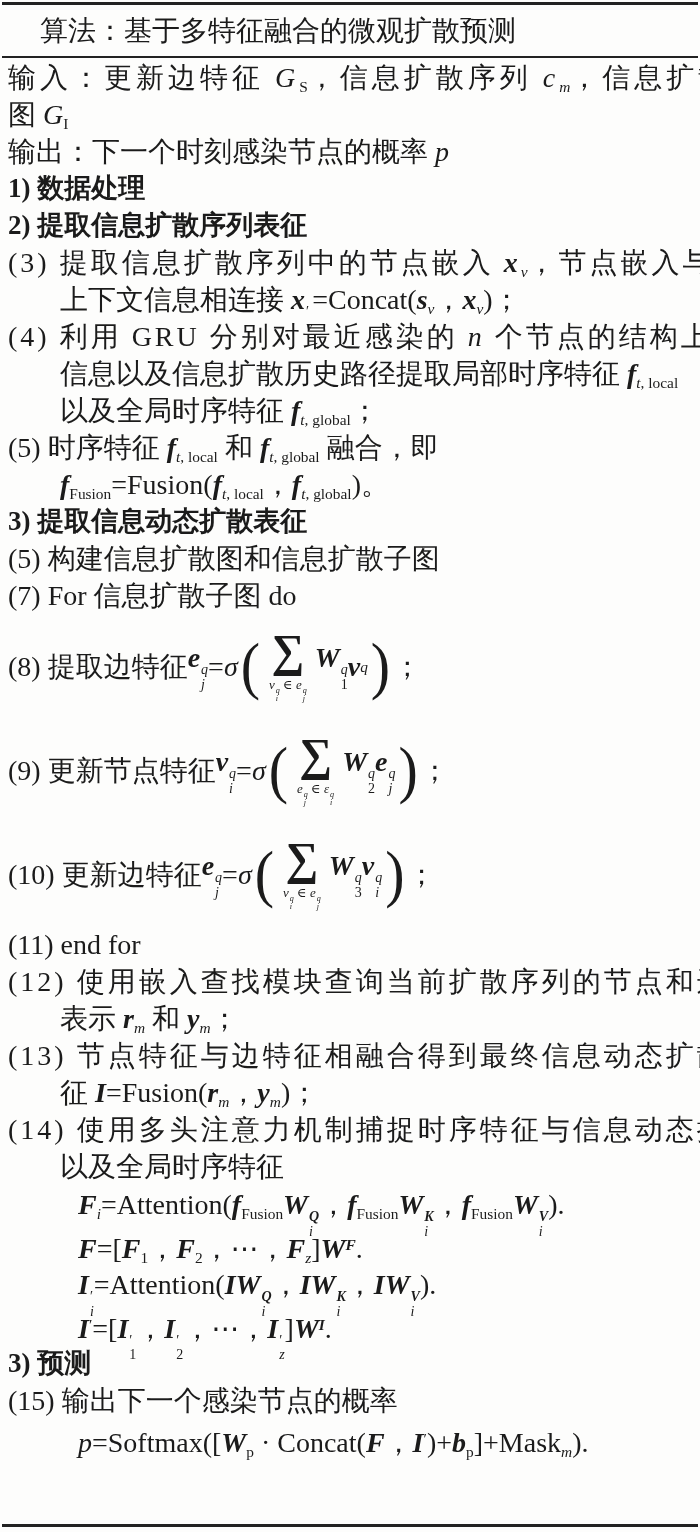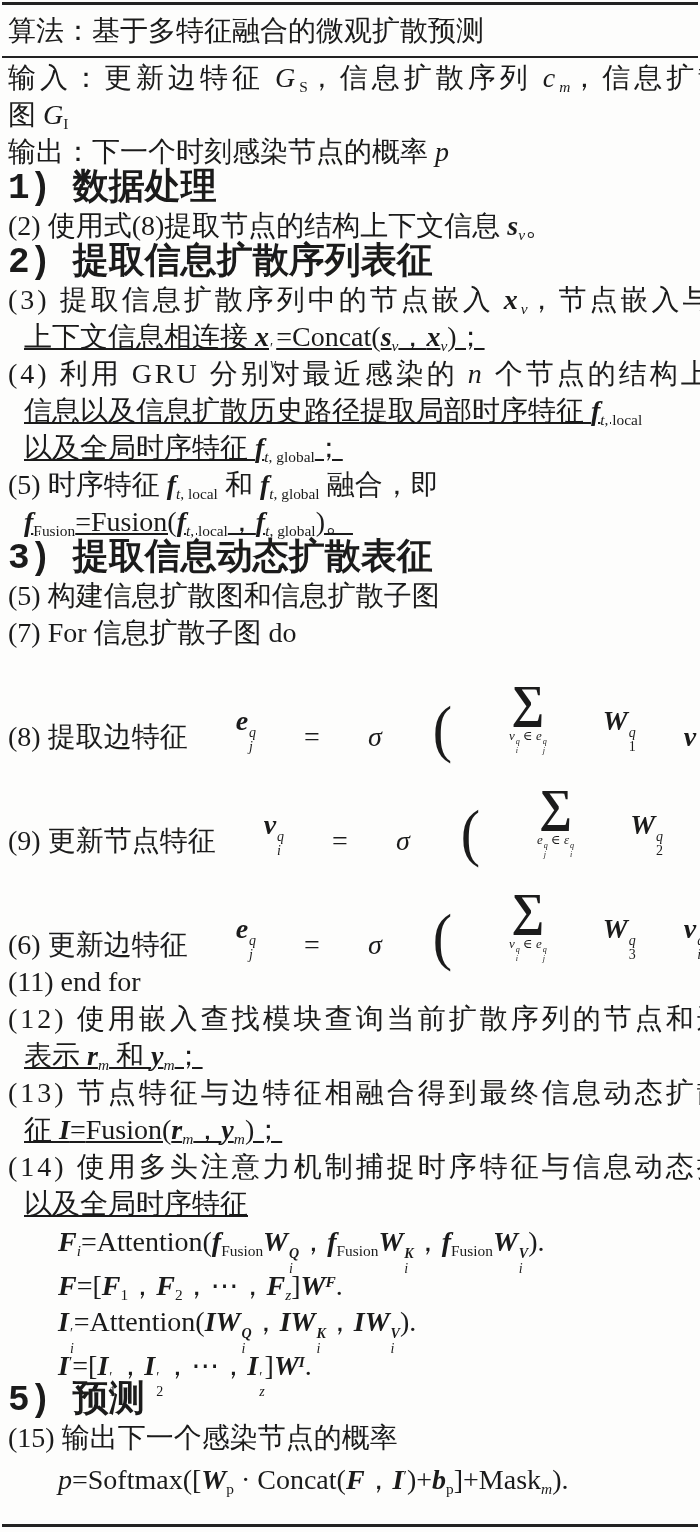--- a/index.html
+++ b/index.html
@@ -14,40 +14,40 @@
     padding-top:2px;
   }
   .rule{border:0;border-top:3px solid #222;margin:0 2px;}
   .rule.thin{border-top-width:2px;}
   .bottomrule{position:absolute;left:2px;right:2px;bottom:5px;border-top:3px solid #222;}
   .titlerow{
     height:51px;line-height:51px;
     padding-left:8px;
     font-size:28px;
     white-space:nowrap;
+    margin-left:32px;
   }
   .body{padding:1px 0 0 0;}
   .line{
     font-size:28px;
     height:37px;line-height:37px;
     white-space:nowrap;
     padding-left:8px;
   }
-  .line.ind1{padding-left:24px;text-decoration:underline;}
-  .line.ind2{padding-left:58px;}
+  .line.ind1{padding-left:60px;}
+  .line.ind2{padding-left:58px;margin-left:20px;}
   .line.header{
-    font-family:Liberation Mono, monospace;
+    font-family:Liberation Serif, serif;
     font-weight:bold;
-    font-size:36px;
+    font-size:27px;
   }
   .line.eq{height:40px;line-height:40px;}
   .line.fline{
-    display:flex;align-items:flex-end;
+    display:flex;align-items:center;
     height:104px;
-    gap:48px;
   }
   .it{font-style:italic;}
   .bd{font-weight:normal;}
   .bi{font-weight:bold;font-style:italic;}
   .sb{font-size:.55em;vertical-align:-0.32em;letter-spacing:0;}
   .sp{font-size:.55em;vertical-align:0.5em;letter-spacing:0;}
   .atomw{display:inline;letter-spacing:0;}
   .stack{
     display:inline-flex;flex-direction:column;align-items:flex-start;
     font-size:.5em;line-height:1.05;
@@ -74,21 +74,20 @@
 
 <div class="page">
   <div class="rule"></div>
   <div class="titlerow">算法：基于多特征融合的微观扩散预测</div>
   <div class="rule thin"></div>
   <div class="body">
       <div class="line ind0" style="letter-spacing: 4px;"><span>输入：更新边特征 </span><span class="it">G</span><span class="sb">S</span><span>，信息扩散序列 </span><span class="it">c</span><span class="it sb">m</span><span>，信息扩散</span></div>
       <div class="line ind0"><span>图 </span><span class="it">G</span><span class="sb">I</span></div>
       <div class="line ind0"><span>输出：下一个时刻感染节点的概率 </span><span class="it">p</span></div>
       <div class="line header ind0"><span>1) 数据处理</span></div>
-      <div class="line ind0"><span>(2) 使用式(8)提取节点的结构上下文信息 </span><span class="bi">s</span><span class="it sb">v</span><span>。</span></div>
       <div class="line header ind0"><span>2) 提取信息扩散序列表征</span></div>
       <div class="line ind0" style="letter-spacing: 3px;"><span>(3) 提取信息扩散序列中的节点嵌入 </span><span class="bi">x</span><span class="it sb">v</span><span>，节点嵌入与结构</span></div>
       <div class="line ind1"><span>上下文信息相连接 </span><span class="atomw"><span class="bi">x</span><span class="stack">
             <span class="srow"><span>′</span></span>
             <span class="srow"><span class="it">v</span></span>
           </span></span><span>=</span><span>Concat(</span><span class="bi">s</span><span class="it sb">v</span><span>，</span><span class="bi">x</span><span class="it sb">v</span><span>)；</span></div>
       <div class="line ind0" style="letter-spacing: 3px;"><span>(4) 利用 GRU 分别对最近感染的 </span><span class="it">n</span><span> 个节点的结构上下文</span></div>
       <div class="line ind1"><span>信息以及信息扩散历史路径提取局部时序特征 </span><span class="bi">f</span><span class="it sb">t</span><span class="sb">, local</span></div>
       <div class="line ind1"><span>以及全局时序特征 </span><span class="bi">f</span><span class="it sb">t</span><span class="sb">, global</span><span>；</span></div>
       <div class="line ind0"><span>(5) 时序特征 </span><span class="bi">f</span><span class="it sb">t</span><span class="sb">, local</span><span> 和 </span><span class="bi">f</span><span class="it sb">t</span><span class="sb">, global</span><span> 融合，即</span></div>
@@ -148,21 +147,21 @@
             <span class="srow"><span>2</span></span>
           </span></span>
         <span class="atomw"><span class="bi">e</span><span class="stack">
             <span class="srow"><span class="it">q</span></span>
             <span class="srow"><span class="it">j</span></span>
           </span></span>
         <span class="bigp">)</span>
         <span>；</span>
       </div>
       <div class="line fline ind0">
-        <span>(6) 更新边特征 </span>
+        <span>(10) 更新边特征 </span>
         <span class="atomw"><span class="bi">e</span><span class="stack">
             <span class="srow"><span class="it">q</span></span>
             <span class="srow"><span class="it">j</span></span>
           </span></span>
         <span> = </span>
         <span class="it">σ</span>
         <span class="bigp">(</span>
         <span class="sumwrap">
           <span class="sumsign">∑</span>
           <span class="sumunder"><span class="atomw"><span class="it">v</span><span class="stack">
@@ -218,18 +217,18 @@
       <div class="line eq ind2"><span class="bi">I</span><span class="sp">′</span><span>=</span><span>[</span><span class="atomw"><span class="bi">I</span><span class="stack">
             <span class="srow"><span>′</span></span>
             <span class="srow"><span>1</span></span>
           </span></span><span>，</span><span class="atomw"><span class="bi">I</span><span class="stack">
             <span class="srow"><span>′</span></span>
             <span class="srow"><span>2</span></span>
           </span></span><span>，⋯，</span><span class="atomw"><span class="bi">I</span><span class="stack">
             <span class="srow"><span>′</span></span>
             <span class="srow"><span class="it">z</span></span>
           </span></span><span>]</span><span class="bi">W</span><span class="bi sp">I</span><span>.</span></div>
-      <div class="line header ind0"><span>5) 预测</span></div>
+      <div class="line header ind0"><span>3) 预测</span></div>
       <div class="line ind0"><span>(15) 输出下一个感染节点的概率</span></div>
       <div class="line eq ind2"><span class="it">p</span><span>=</span><span>Softmax([</span><span class="bi">W</span><span class="sb">p</span><span> · </span><span>Concat(</span><span class="bi">F</span><span>，</span><span class="bi">I</span><span class="sp">′</span><span>)</span><span>+</span><span class="bi">b</span><span class="sb">p</span><span>]</span><span>+</span><span class="bd">Mask</span><span class="it sb">m</span><span>).</span></div>
     </div>
   <div class="bottomrule"></div>
 </div>
 
 </body></html>

